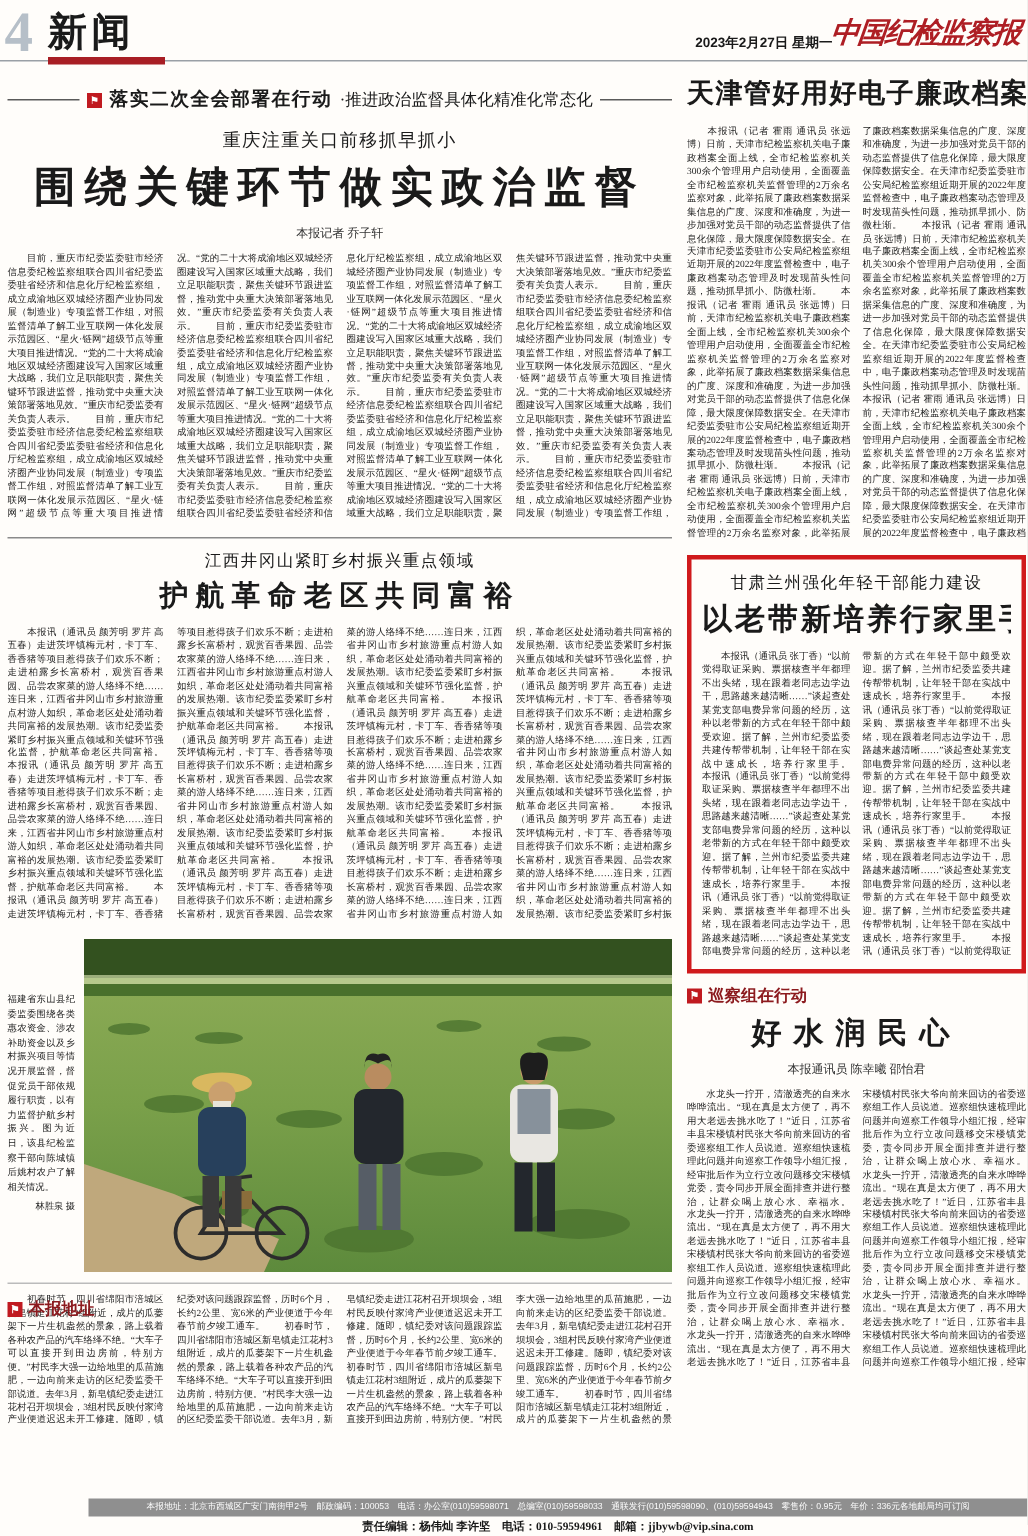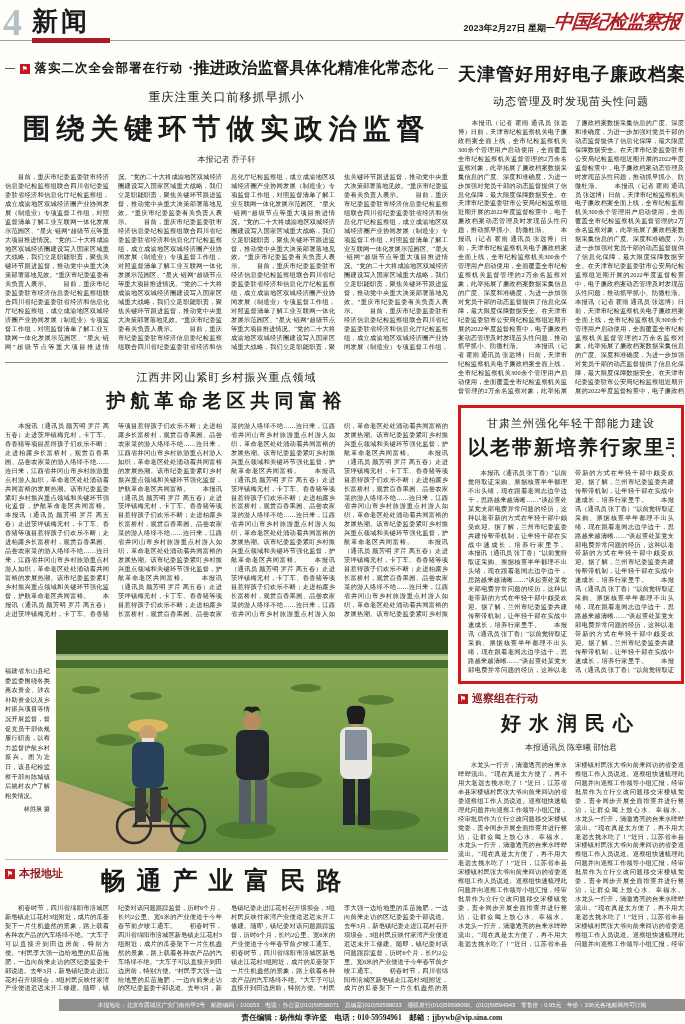--- a/index.html
+++ b/index.html
@@ -20,21 +20,21 @@
   
   .content { display:flex; padding:0 5px; gap:5px; }
   .left-col { width:443px; }
   .vrule { width:1px; background:#c2c2c2; align-self:stretch; }
   .right-col { width:226px; }
   
   .flag { display:inline-flex; width:10px; height:10px; background:#c01a20; color:#fff; font-size:7px; line-height:10px; align-items:center; justify-content:center; flex:none; }
   .banner { margin-top:12px; display:flex; align-items:center; gap:5px; }
   .banner .hline { flex:1; height:1px; background:#5a5a5a; }
   .banner .b1 { font-size:12.5px; font-weight:bold; letter-spacing:1px; white-space:nowrap; }
-  .banner .b2 { font-size:16px; font-weight:bold; white-space:nowrap; }
+  .banner .b2 { font-size:11px; font-weight:normal; white-space:nowrap; }
   .tagrow { display:flex; align-items:center; gap:4px; font-size:11px; font-weight:bold; color:#8c1a1e; }
   
   .kicker { text-align:center; font-size:12px; letter-spacing:1px; }
   .kicker.sm { font-size:11px; }
   .byline { text-align:center; font-size:8px; color:#333; }
   .bodytext { text-align:justify; font-size:6.3px; line-height:1.42; color:#222; overflow:hidden;
               font-family:"Liberation Serif","DejaVu Serif",serif; }
   .cols4 { column-count:4; column-gap:9px; }
   .cols2 { column-count:2; column-gap:8px; }
   .hl { text-align:center; font-weight:bold; white-space:nowrap; overflow:hidden; }
@@ -174,33 +174,31 @@
         </div>
       </div>
 
       <hr class="sect-rule light">
 
       <div class="story">
         <div class="tagrow">
           <span class="flag">⚑</span>
           <span>本报地址</span>
         </div>
-        <div class="hl hl-story">畅通产业富民路</div>
         <div class="bodytext cols4" style="height:96px; margin-top:7px;">　　初春时节，四川省绵阳市涪城区新皂镇走江花村3组附近，成片的瓜蒌架下一片生机盎然的景象，路上载着各种农产品的汽车络绎不绝。“大车子可以直接开到田边房前，特别方便。”村民李大强一边给地里的瓜苗施肥，一边向前来走访的区纪委监委干部说道。去年3月，新皂镇纪委走进江花村召开坝坝会，3组村民反映付家湾产业便道迟迟未开工修建。随即，镇纪委对该问题跟踪监督，历时6个月，长约2公里、宽6米的产业便道于今年春节前夕竣工通车。　　初春时节，四川省绵阳市涪城区新皂镇走江花村3组附近，成片的瓜蒌架下一片生机盎然的景象，路上载着各种农产品的汽车络绎不绝。“大车子可以直接开到田边房前，特别方便。”村民李大强一边给地里的瓜苗施肥，一边向前来走访的区纪委监委干部说道。去年3月，新皂镇纪委走进江花村召开坝坝会，3组村民反映付家湾产业便道迟迟未开工修建。随即，镇纪委对该问题跟踪监督，历时6个月，长约2公里、宽6米的产业便道于今年春节前夕竣工通车。　　初春时节，四川省绵阳市涪城区新皂镇走江花村3组附近，成片的瓜蒌架下一片生机盎然的景象，路上载着各种农产品的汽车络绎不绝。“大车子可以直接开到田边房前，特别方便。”村民李大强一边给地里的瓜苗施肥，一边向前来走访的区纪委监委干部说道。去年3月，新皂镇纪委走进江花村召开坝坝会，3组村民反映付家湾产业便道迟迟未开工修建。随即，镇纪委对该问题跟踪监督，历时6个月，长约2公里、宽6米的产业便道于今年春节前夕竣工通车。　　初春时节，四川省绵阳市涪城区新皂镇走江花村3组附近，成片的瓜蒌架下一片生机盎然的景象，路上载着各种农产品的汽车络绎不绝。“大车子可以直接开到田边房前，特别方便。”村民李大强一边给地里的瓜苗施肥，一边向前来走访的区纪委监委干部说道。去年3月，新皂镇纪委走进江花村召开坝坝会，3组村民反映付家湾产业便道迟迟未开工修建。随即，镇纪委对该问题跟踪监督，历时6个月，长约2公里、宽6米的产业便道于今年春节前夕竣工通车。</div>
       </div>
 
     </div>
 
     <div class="vrule"></div>
 
     <div class="right-col">
 
-      <div style="margin-top:16px;">
+      <div style="margin-top:4px;">
         <div class="hl hl-tj">天津管好用好电子廉政档案</div>
-        <div class="kicker sm" style="margin-top:8px;">动态管理及时发现苗头性问题</div>
         <div class="bodytext cols2" style="height:278px; margin-top:10px;">　　本报讯（记者 霍雨 通讯员 张远博）日前，天津市纪检监察机关电子廉政档案全面上线，全市纪检监察机关300余个管理用户启动使用，全面覆盖全市纪检监察机关监督管理的2万余名监察对象，此举拓展了廉政档案数据采集信息的广度、深度和准确度，为进一步加强对党员干部的动态监督提供了信息化保障，最大限度保障数据安全。在天津市纪委监委驻市公安局纪检监察组近期开展的2022年度监督检查中，电子廉政档案动态管理及时发现苗头性问题，推动抓早抓小、防微杜渐。　　本报讯（记者 霍雨 通讯员 张远博）日前，天津市纪检监察机关电子廉政档案全面上线，全市纪检监察机关300余个管理用户启动使用，全面覆盖全市纪检监察机关监督管理的2万余名监察对象，此举拓展了廉政档案数据采集信息的广度、深度和准确度，为进一步加强对党员干部的动态监督提供了信息化保障，最大限度保障数据安全。在天津市纪委监委驻市公安局纪检监察组近期开展的2022年度监督检查中，电子廉政档案动态管理及时发现苗头性问题，推动抓早抓小、防微杜渐。　　本报讯（记者 霍雨 通讯员 张远博）日前，天津市纪检监察机关电子廉政档案全面上线，全市纪检监察机关300余个管理用户启动使用，全面覆盖全市纪检监察机关监督管理的2万余名监察对象，此举拓展了廉政档案数据采集信息的广度、深度和准确度，为进一步加强对党员干部的动态监督提供了信息化保障，最大限度保障数据安全。在天津市纪委监委驻市公安局纪检监察组近期开展的2022年度监督检查中，电子廉政档案动态管理及时发现苗头性问题，推动抓早抓小、防微杜渐。　　本报讯（记者 霍雨 通讯员 张远博）日前，天津市纪检监察机关电子廉政档案全面上线，全市纪检监察机关300余个管理用户启动使用，全面覆盖全市纪检监察机关监督管理的2万余名监察对象，此举拓展了廉政档案数据采集信息的广度、深度和准确度，为进一步加强对党员干部的动态监督提供了信息化保障，最大限度保障数据安全。在天津市纪委监委驻市公安局纪检监察组近期开展的2022年度监督检查中，电子廉政档案动态管理及时发现苗头性问题，推动抓早抓小、防微杜渐。　　本报讯（记者 霍雨 通讯员 张远博）日前，天津市纪检监察机关电子廉政档案全面上线，全市纪检监察机关300余个管理用户启动使用，全面覆盖全市纪检监察机关监督管理的2万余名监察对象，此举拓展了廉政档案数据采集信息的广度、深度和准确度，为进一步加强对党员干部的动态监督提供了信息化保障，最大限度保障数据安全。在天津市纪委监委驻市公安局纪检监察组近期开展的2022年度监督检查中，电子廉政档案动态管理及时发现苗头性问题，推动抓早抓小、防微杜渐。</div>
       </div>
 
       <div class="redbox">
         <div class="kicker sm">甘肃兰州强化年轻干部能力建设</div>
         <div class="hl hl-gs">以老带新培养行家里手</div>
         <div class="bodytext cols2" style="height:206px; margin-top:8px;">　　本报讯（通讯员 张丁香）“以前觉得取证采购、票据核查半年都理不出头绪，现在跟着老同志边学边干，思路越来越清晰……”谈起查处某党支部电费异常问题的经历，这种以老带新的方式在年轻干部中颇受欢迎。据了解，兰州市纪委监委共建传帮带机制，让年轻干部在实战中速成长，培养行家里手。　　本报讯（通讯员 张丁香）“以前觉得取证采购、票据核查半年都理不出头绪，现在跟着老同志边学边干，思路越来越清晰……”谈起查处某党支部电费异常问题的经历，这种以老带新的方式在年轻干部中颇受欢迎。据了解，兰州市纪委监委共建传帮带机制，让年轻干部在实战中速成长，培养行家里手。　　本报讯（通讯员 张丁香）“以前觉得取证采购、票据核查半年都理不出头绪，现在跟着老同志边学边干，思路越来越清晰……”谈起查处某党支部电费异常问题的经历，这种以老带新的方式在年轻干部中颇受欢迎。据了解，兰州市纪委监委共建传帮带机制，让年轻干部在实战中速成长，培养行家里手。　　本报讯（通讯员 张丁香）“以前觉得取证采购、票据核查半年都理不出头绪，现在跟着老同志边学边干，思路越来越清晰……”谈起查处某党支部电费异常问题的经历，这种以老带新的方式在年轻干部中颇受欢迎。据了解，兰州市纪委监委共建传帮带机制，让年轻干部在实战中速成长，培养行家里手。　　本报讯（通讯员 张丁香）“以前觉得取证采购、票据核查半年都理不出头绪，现在跟着老同志边学边干，思路越来越清晰……”谈起查处某党支部电费异常问题的经历，这种以老带新的方式在年轻干部中颇受欢迎。据了解，兰州市纪委监委共建传帮带机制，让年轻干部在实战中速成长，培养行家里手。　　本报讯（通讯员 张丁香）“以前觉得取证采购、票据核查半年都理不出头绪，现在跟着老同志边学边干，思路越来越清晰……”谈起查处某党支部电费异常问题的经历，这种以老带新的方式在年轻干部中颇受欢迎。据了解，兰州市纪委监委共建传帮带机制，让年轻干部在实战中速成长，培养行家里手。</div>
       </div>
 
       <div style="margin-top:7px;">

